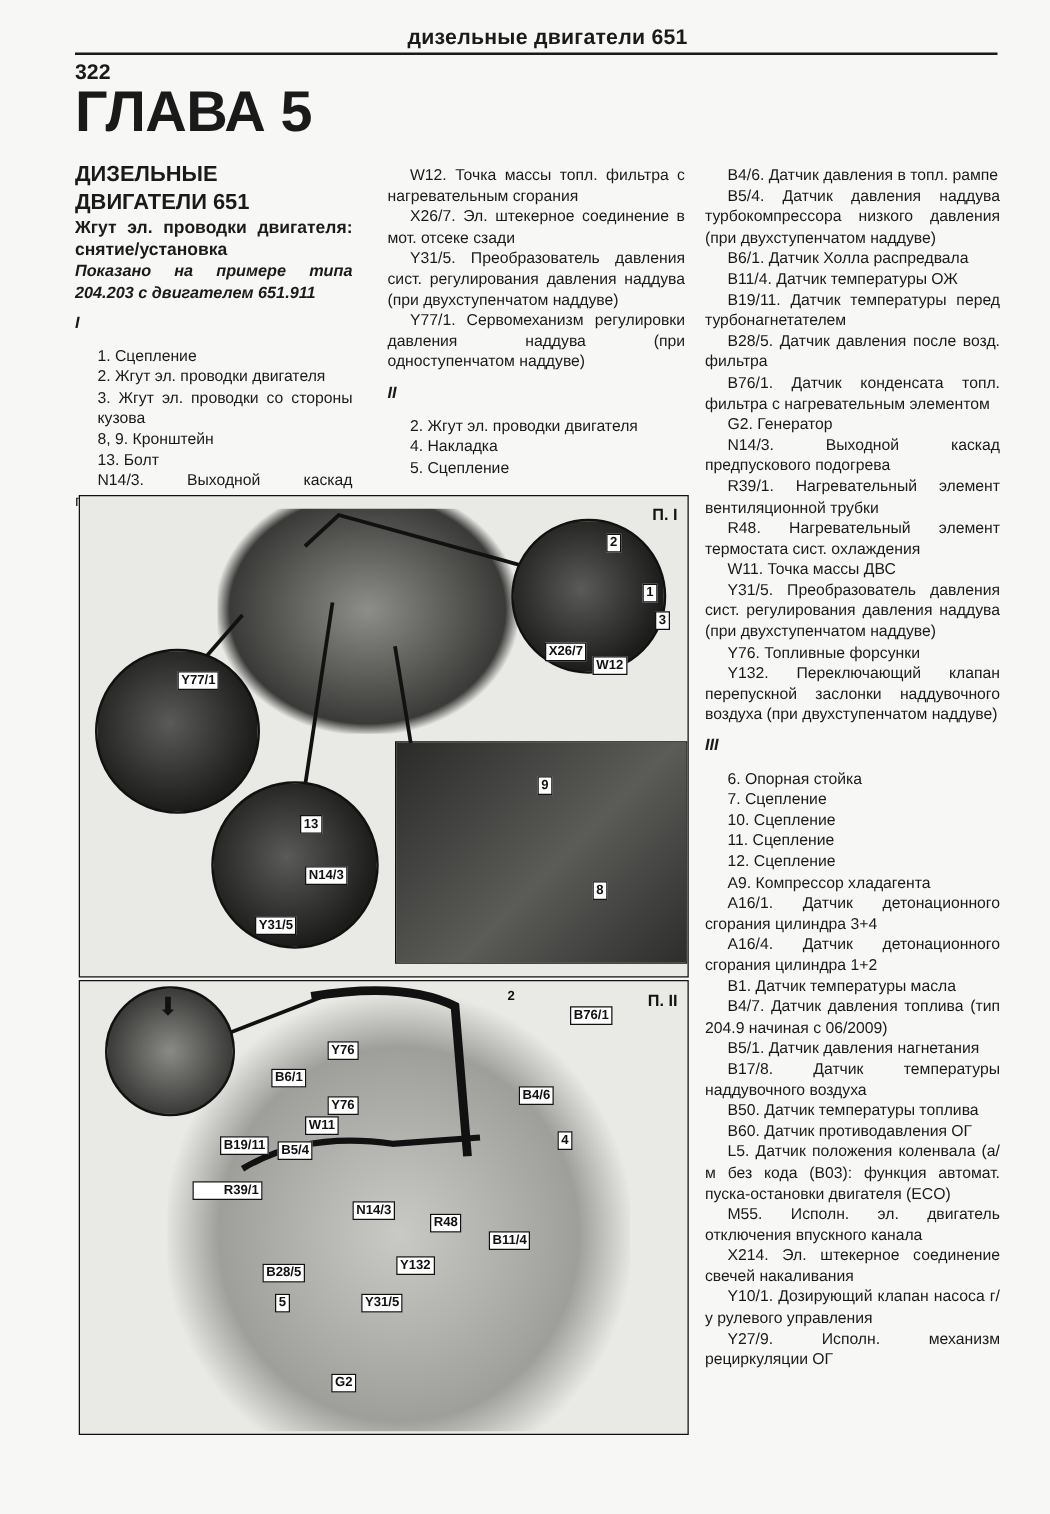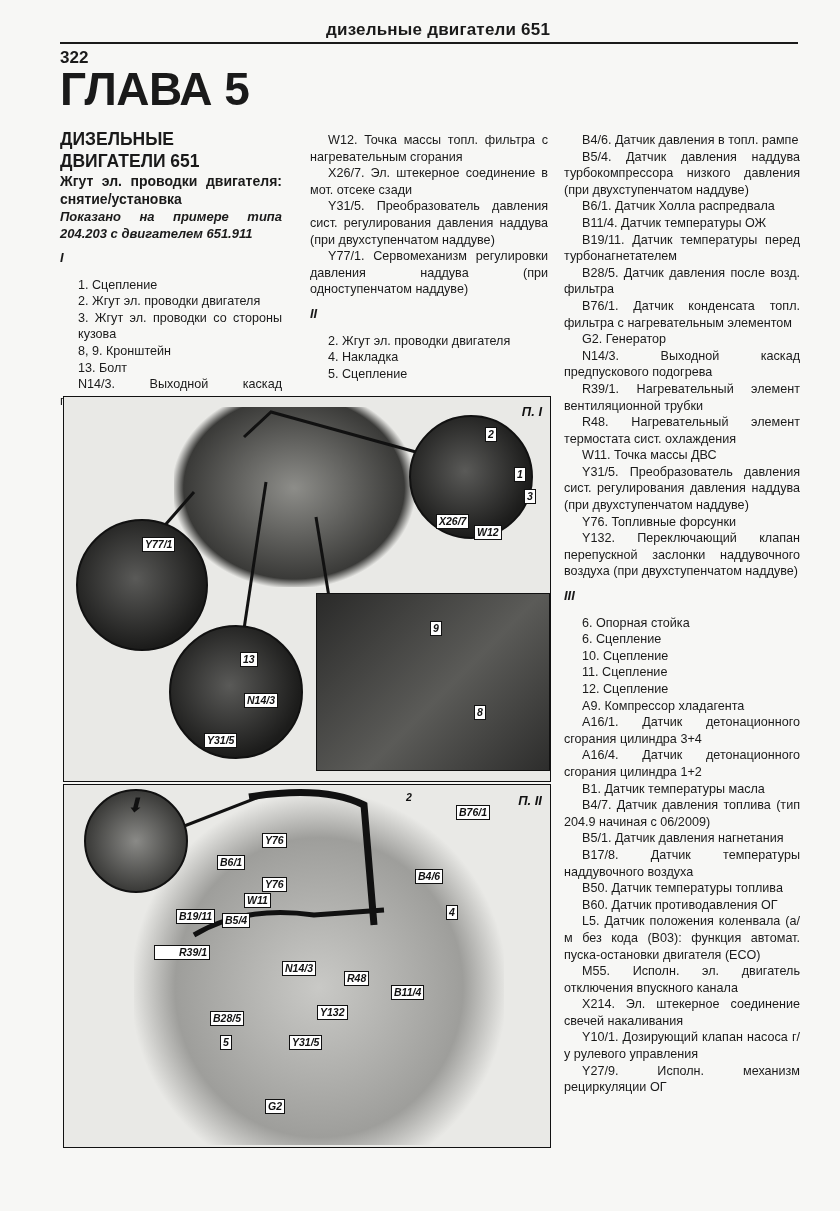--- a/index.html
+++ b/index.html
@@ -9,21 +9,21 @@
   .hdr-rule{position:absolute;left:60px;top:42px;width:738px;height:2px;background:#1a1a1a;}
   .chapter{position:absolute;left:60px;top:64px;font-weight:bold;font-size:46px;letter-spacing:-0.5px;line-height:50px;}
   .col{position:absolute;font-size:12.6px;line-height:16.6px;font-stretch:condensed;}
   .col p{margin:0;text-align:justify;}
   .ind{text-indent:18px;}
   .li{padding-left:18px;}
   .h2{font-weight:bold;font-size:17.5px;line-height:22px;margin:0 0 8px 0;}
   .h3{font-weight:bold;font-size:14px;line-height:18px;margin:0 0 7px 0;}
   .h4{font-weight:bold;font-style:italic;font-size:13px;line-height:17px;margin:0 0 8px 0;}
   .roman{font-weight:bold;font-style:italic;font-size:13px;margin:8px 0 10px 0 !important;}
-  .fig{position:absolute;border:1.5px solid #111;background:#e9e9e6;overflow:hidden;font-style:italic;}
+  .fig{position:absolute;border:1.5px solid #111;background:#e9e9e6;overflow:hidden;}
   .fig-label{position:absolute;font-weight:bold;font-size:13px;color:#111;}
   .callout{position:absolute;background:#fff;border:1px solid #111;font-weight:bold;font-size:10.5px;padding:0 2px;line-height:13px;color:#111;}
   .circle{position:absolute;border-radius:50%;background:radial-gradient(circle at 45% 45%,#5a5a58,#1c1c1b 70%);border:2px solid #111;}
   .engine1{position:absolute;background:radial-gradient(ellipse at 50% 45%,#8d8d89,#3a3a38 65%,rgba(0,0,0,0) 72%);}
   .photo{position:absolute;background:linear-gradient(135deg,#2a2a29,#5b5b58 55%,#2d2d2c);border:1.5px solid #111;}
   .engine2{position:absolute;background:radial-gradient(ellipse at 50% 55%,#c9c9c6,#9e9e9b 55%,rgba(0,0,0,0) 72%);}
   svg.lines{position:absolute;left:0;top:0;}
 </style>
 </head>
 <body>
@@ -69,21 +69,21 @@
   <p class="ind">G2. Генератор</p>
   <p class="ind">N14/3. Выходной каскад предпускового подогрева</p>
   <p class="ind">R39/1. Нагревательный элемент вентиляционной трубки</p>
   <p class="ind">R48. Нагревательный элемент термостата сист. охлаждения</p>
   <p class="ind">W11. Точка массы ДВС</p>
   <p class="ind">Y31/5. Преобразователь давления сист. регулирования давления наддува (при двухступенчатом наддуве)</p>
   <p class="ind">Y76. Топливные форсунки</p>
   <p class="ind">Y132. Переключающий клапан перепускной заслонки наддувочного воздуха (при двухступенчатом наддуве)</p>
   <p class="roman">III</p>
   <p class="li">6. Опорная стойка</p>
-  <p class="li">6. Сцепление</p>
+  <p class="li">7. Сцепление</p>
   <p class="li">10. Сцепление</p>
   <p class="li">11. Сцепление</p>
   <p class="li">12. Сцепление</p>
   <p class="li">A9. Компрессор хладагента</p>
   <p class="ind">A16/1. Датчик детонационного сгорания цилиндра 3+4</p>
   <p class="ind">A16/4. Датчик детонационного сгорания цилиндра 1+2</p>
   <p class="ind">B1. Датчик температуры масла</p>
   <p class="ind">B4/7. Датчик давления топлива (тип 204.9 начиная с 06/2009)</p>
   <p class="ind">B5/1. Датчик давления нагнетания</p>
   <p class="ind">B17/8. Датчик температуры наддувочного воздуха</p>

